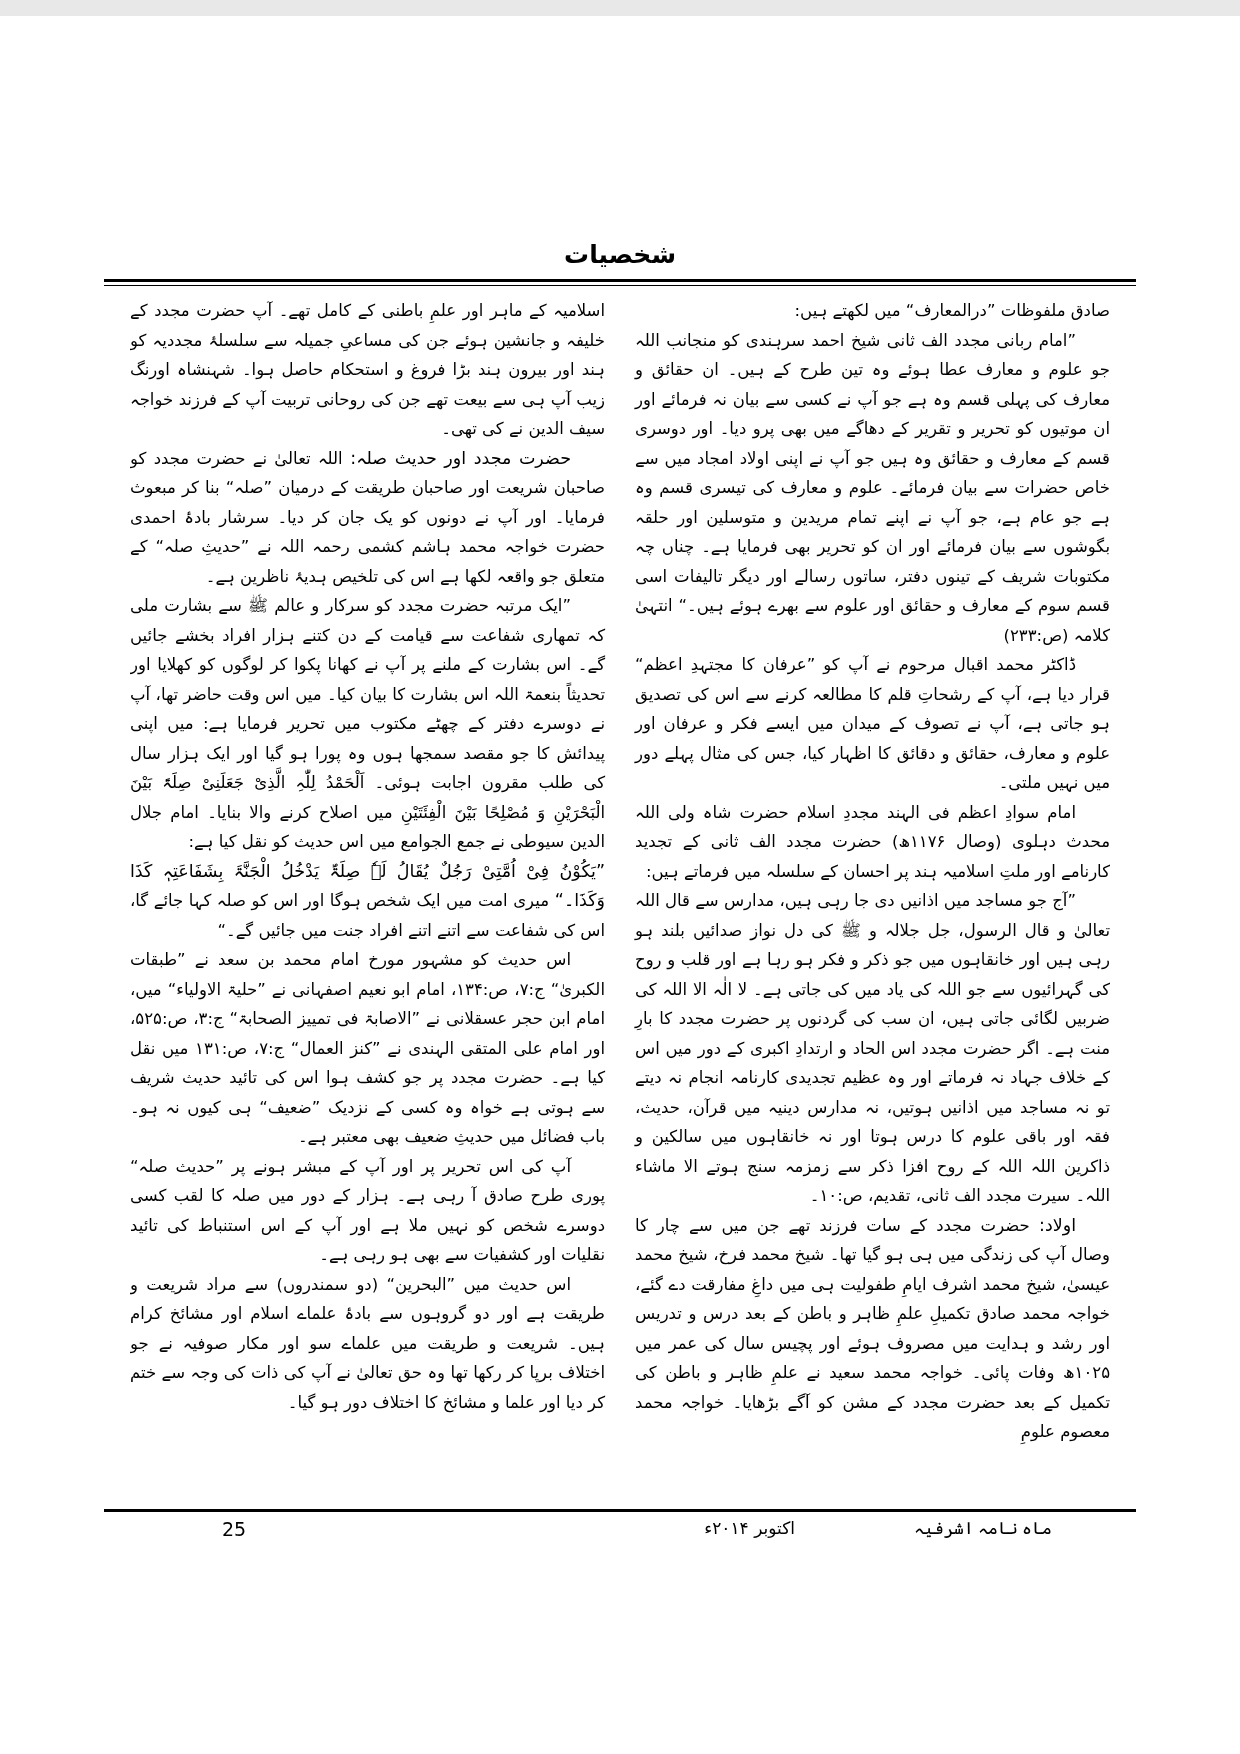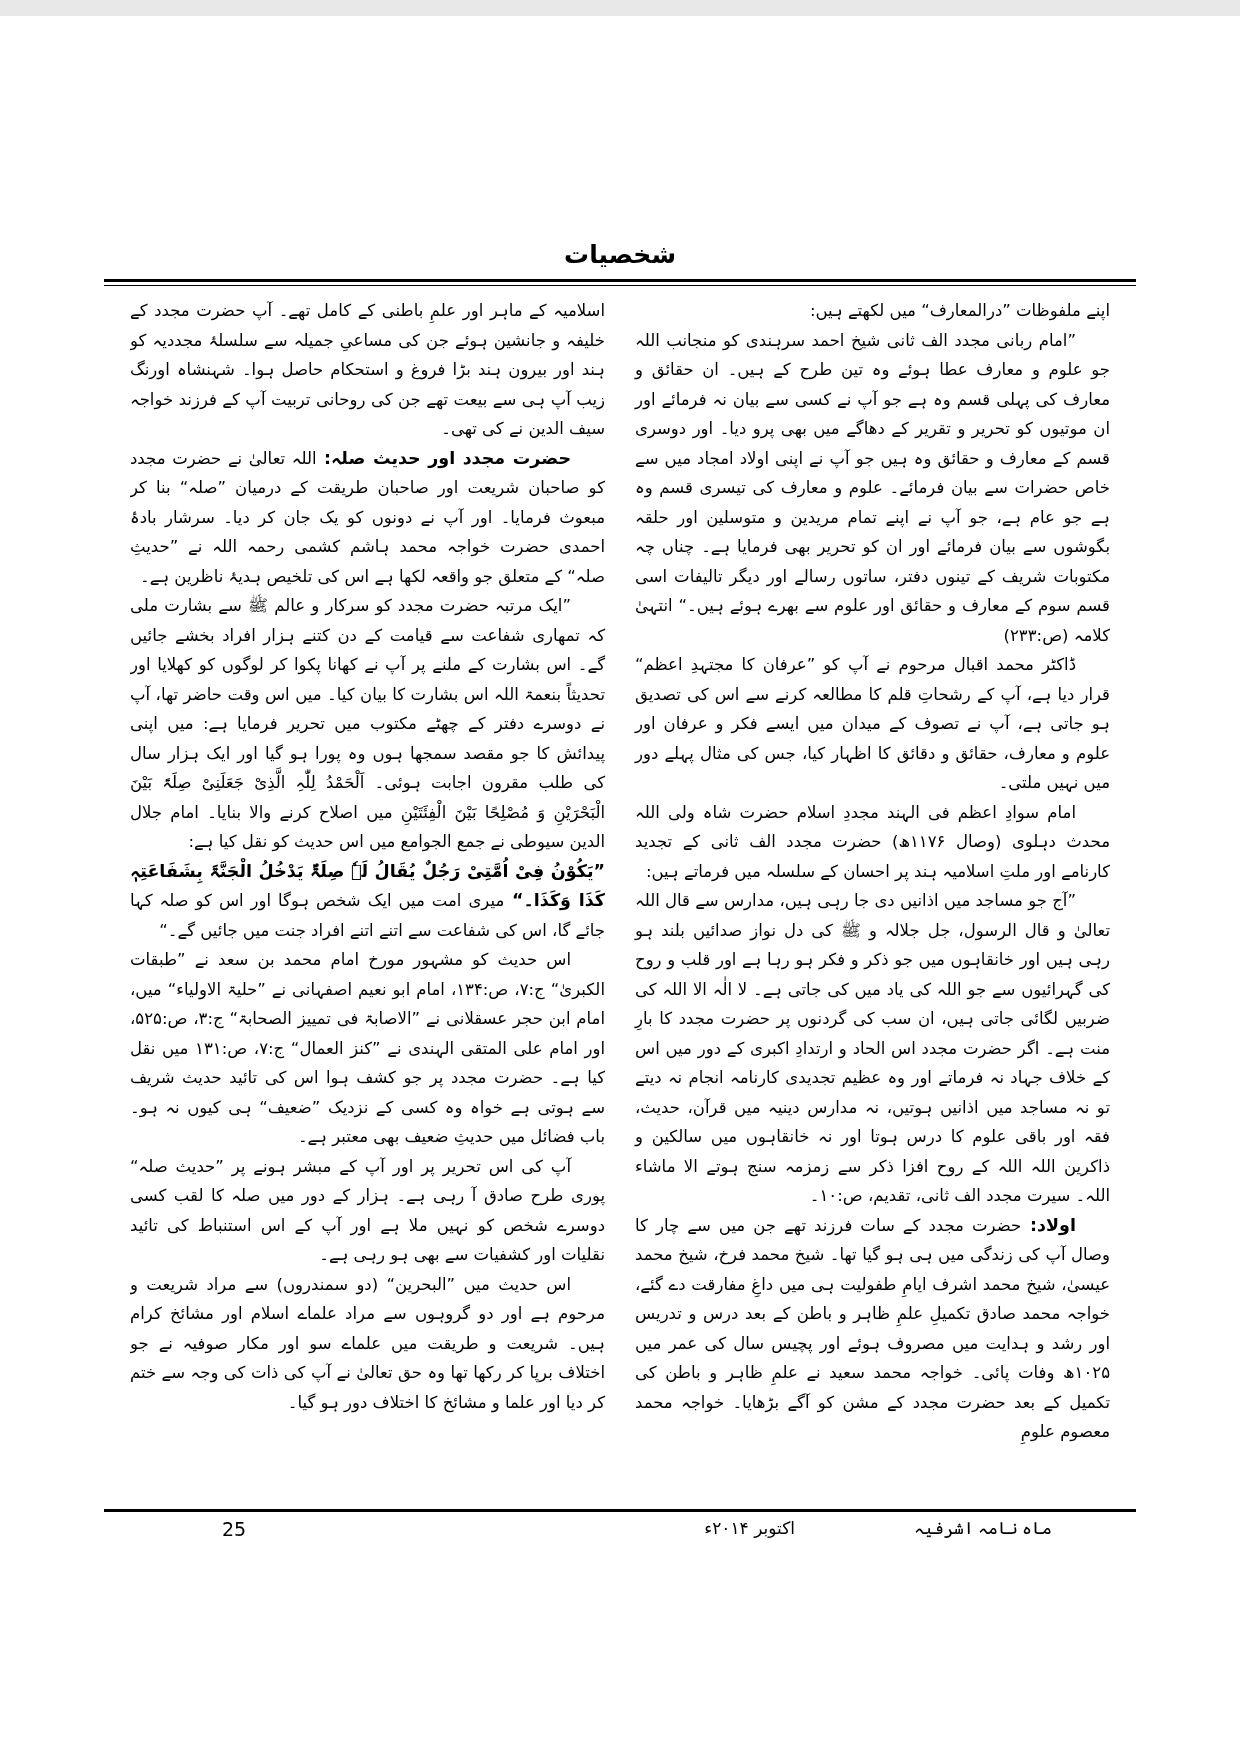--- a/index.html
+++ b/index.html
@@ -44,21 +44,21 @@
   }
   .col {
     width: 475px;
     direction: rtl;
     text-align: justify;
     font-size: 16.5px;
     line-height: 29.5px;
   }
   .col p { margin: 0; }
   .col p.indent { text-indent: 34px; }
-  .col b.lead { font-weight: bold; font-size: 17.5px; }
+  .col b.lead { font-weight: normal; font-size: 17.5px; }
   .footer-rule {
     position: absolute;
     top: 1493px; left: 104px; width: 1032px;
     border-top: 3px solid #000;
   }
   .footer {
     position: absolute;
     top: 1502px; left: 0; right: 0;
     height: 34px;
     font-size: 17px;
@@ -74,35 +74,35 @@
 <div class="page">
 
   <div class="section-header">
     <span class="section-title">شخصیات</span>
   </div>
   <div class="header-rule"></div>
   <div class="header-rule-thin"></div>
 
   <div class="columns">
     <div class="col" id="col-right">
-        <p>اپنے ملفوظات ”درالمعارف“ میں لکھتے ہیں:</p>
+        <p>صادق ملفوظات ”درالمعارف“ میں لکھتے ہیں:</p>
         <p class="indent">”امام ربانی مجدد الف ثانی شیخ احمد سرہندی کو منجانب اللہ جو علوم و معارف عطا ہوئے وہ تین طرح کے ہیں۔ ان حقائق و معارف کی پہلی قسم وہ ہے جو آپ نے کسی سے بیان نہ فرمائے اور ان موتیوں کو تحریر و تقریر کے دھاگے میں بھی پرو دیا۔ اور دوسری قسم کے معارف و حقائق وہ ہیں جو آپ نے اپنی اولاد امجاد میں سے خاص حضرات سے بیان فرمائے۔ علوم و معارف کی تیسری قسم وہ ہے جو عام ہے، جو آپ نے اپنے تمام مریدین و متوسلین اور حلقہ بگوشوں سے بیان فرمائے اور ان کو تحریر بھی فرمایا ہے۔ چناں چہ مکتوبات شریف کے تینوں دفتر، ساتوں رسالے اور دیگر تالیفات اسی قسم سوم کے معارف و حقائق اور علوم سے بھرے ہوئے ہیں۔“ انتہیٰ کلامہ (ص:۲۳۳)</p>
         <p class="indent">ڈاکٹر محمد اقبال مرحوم نے آپ کو ”عرفان کا مجتہدِ اعظم“ قرار دیا ہے، آپ کے رشحاتِ قلم کا مطالعہ کرنے سے اس کی تصدیق ہو جاتی ہے، آپ نے تصوف کے میدان میں ایسے فکر و عرفان اور علوم و معارف، حقائق و دقائق کا اظہار کیا، جس کی مثال پہلے دور میں نہیں ملتی۔</p>
         <p class="indent">امام سوادِ اعظم فی الہند مجددِ اسلام حضرت شاہ ولی اللہ محدث دہلوی (وصال ۱۱۷۶ھ) حضرت مجدد الف ثانی کے تجدید کارنامے اور ملتِ اسلامیہ ہند پر احسان کے سلسلہ میں فرماتے ہیں:</p>
         <p class="indent">”آج جو مساجد میں اذانیں دی جا رہی ہیں، مدارس سے قال اللہ تعالیٰ و قال الرسول، جل جلالہ و ﷺ کی دل نواز صدائیں بلند ہو رہی ہیں اور خانقاہوں میں جو ذکر و فکر ہو رہا ہے اور قلب و روح کی گہرائیوں سے جو اللہ کی یاد میں کی جاتی ہے۔ لا الٰہ الا اللہ کی ضربیں لگائی جاتی ہیں، ان سب کی گردنوں پر حضرت مجدد کا بارِ منت ہے۔ اگر حضرت مجدد اس الحاد و ارتدادِ اکبری کے دور میں اس کے خلاف جہاد نہ فرماتے اور وہ عظیم تجدیدی کارنامہ انجام نہ دیتے تو نہ مساجد میں اذانیں ہوتیں، نہ مدارس دینیہ میں قرآن، حدیث، فقہ اور باقی علوم کا درس ہوتا اور نہ خانقاہوں میں سالکین و ذاکرین اللہ اللہ کے روح افزا ذکر سے زمزمہ سنج ہوتے الا ماشاء اللہ۔ سیرت مجدد الف ثانی، تقدیم، ص:۱۰۔</p>
         <p class="indent"><b class="lead">اولاد: </b>حضرت مجدد کے سات فرزند تھے جن میں سے چار کا وصال آپ کی زندگی میں ہی ہو گیا تھا۔ شیخ محمد فرخ، شیخ محمد عیسیٰ، شیخ محمد اشرف ایامِ طفولیت ہی میں داغِ مفارقت دے گئے، خواجہ محمد صادق تکمیلِ علمِ ظاہر و باطن کے بعد درس و تدریس اور رشد و ہدایت میں مصروف ہوئے اور پچیس سال کی عمر میں ۱۰۲۵ھ وفات پائی۔ خواجہ محمد سعید نے علمِ ظاہر و باطن کی تکمیل کے بعد حضرت مجدد کے مشن کو آگے بڑھایا۔ خواجہ محمد معصوم علومِ</p>
       </div>
     <div class="col" id="col-left">
         <p>اسلامیہ کے ماہر اور علمِ باطنی کے کامل تھے۔ آپ حضرت مجدد کے خلیفہ و جانشین ہوئے جن کی مساعیِ جمیلہ سے سلسلۂ مجددیہ کو ہند اور بیرون ہند بڑا فروغ و استحکام حاصل ہوا۔ شہنشاہ اورنگ زیب آپ ہی سے بیعت تھے جن کی روحانی تربیت آپ کے فرزند خواجہ سیف الدین نے کی تھی۔</p>
         <p class="indent"><b class="lead">حضرت مجدد اور حدیث صلہ: </b>اللہ تعالیٰ نے حضرت مجدد کو صاحبان شریعت اور صاحبان طریقت کے درمیان ”صلہ“ بنا کر مبعوث فرمایا۔ اور آپ نے دونوں کو یک جان کر دیا۔ سرشار بادۂ احمدی حضرت خواجہ محمد ہاشم کشمی رحمہ اللہ نے ”حدیثِ صلہ“ کے متعلق جو واقعہ لکھا ہے اس کی تلخیص ہدیۂ ناظرین ہے۔</p>
         <p class="indent">”ایک مرتبہ حضرت مجدد کو سرکار و عالم ﷺ سے بشارت ملی کہ تمھاری شفاعت سے قیامت کے دن کتنے ہزار افراد بخشے جائیں گے۔ اس بشارت کے ملنے پر آپ نے کھانا پکوا کر لوگوں کو کھلایا اور تحدیثاً بنعمۃ اللہ اس بشارت کا بیان کیا۔ میں اس وقت حاضر تھا، آپ نے دوسرے دفتر کے چھٹے مکتوب میں تحریر فرمایا ہے: میں اپنی پیدائش کا جو مقصد سمجھا ہوں وہ پورا ہو گیا اور ایک ہزار سال کی طلب مقرون اجابت ہوئی۔ اَلْحَمْدُ لِلّٰہِ الَّذِیْ جَعَلَنِیْ صِلَۃً بَیْنَ الْبَحْرَیْنِ وَ مُصْلِحًا بَیْنَ الْفِئَتَیْنِ میں اصلاح کرنے والا بنایا۔ امام جلال الدین سیوطی نے جمع الجوامع میں اس حدیث کو نقل کیا ہے:</p>
         <p><b class="lead">”یَکُوْنُ فِیْ اُمَّتِیْ رَجُلٌ یُقَالُ لَہٗ صِلَۃٌ یَدْخُلُ الْجَنَّۃَ بِشَفَاعَتِہٖ کَذَا وَکَذَا۔“ </b>میری امت میں ایک شخص ہوگا اور اس کو صلہ کہا جائے گا، اس کی شفاعت سے اتنے اتنے افراد جنت میں جائیں گے۔“</p>
         <p class="indent">اس حدیث کو مشہور مورخ امام محمد بن سعد نے ”طبقات الکبریٰ“ ج:۷، ص:۱۳۴، امام ابو نعیم اصفہانی نے ”حلیۃ الاولیاء“ میں، امام ابن حجر عسقلانی نے ”الاصابۃ فی تمییز الصحابۃ“ ج:۳، ص:۵۲۵، اور امام علی المتقی الہندی نے ”کنز العمال“ ج:۷، ص:۱۳۱ میں نقل کیا ہے۔ حضرت مجدد پر جو کشف ہوا اس کی تائید حدیث شریف سے ہوتی ہے خواہ وہ کسی کے نزدیک ”ضعیف“ ہی کیوں نہ ہو۔ باب فضائل میں حدیثِ ضعیف بھی معتبر ہے۔</p>
         <p class="indent">آپ کی اس تحریر پر اور آپ کے مبشر ہونے پر ”حدیث صلہ“ پوری طرح صادق آ رہی ہے۔ ہزار کے دور میں صلہ کا لقب کسی دوسرے شخص کو نہیں ملا ہے اور آپ کے اس استنباط کی تائید نقلیات اور کشفیات سے بھی ہو رہی ہے۔</p>
-        <p class="indent">اس حدیث میں ”البحرین“ (دو سمندروں) سے مراد شریعت و مرحوم ہے اور دو گروہوں سے مراد علماے اسلام اور مشائخ کرام ہیں۔ شریعت و طریقت میں علماے سو اور مکار صوفیہ نے جو اختلاف برپا کر رکھا تھا وہ حق تعالیٰ نے آپ کی ذات کی وجہ سے ختم کر دیا اور علما و مشائخ کا اختلاف دور ہو گیا۔</p>
+        <p class="indent">اس حدیث میں ”البحرین“ (دو سمندروں) سے مراد شریعت و طریقت ہے اور دو گروہوں سے بادۂ علماے اسلام اور مشائخ کرام ہیں۔ شریعت و طریقت میں علماے سو اور مکار صوفیہ نے جو اختلاف برپا کر رکھا تھا وہ حق تعالیٰ نے آپ کی ذات کی وجہ سے ختم کر دیا اور علما و مشائخ کا اختلاف دور ہو گیا۔</p>
       </div>
   </div>
 
   <div class="footer-rule"></div>
   <div class="footer">
     <span class="footer-magazine">ماہ نامہ اشرفیہ</span>
     <span class="footer-date">اکتوبر ۲۰۱۴ء</span>
     <span class="footer-page">25</span>
   </div>
 

